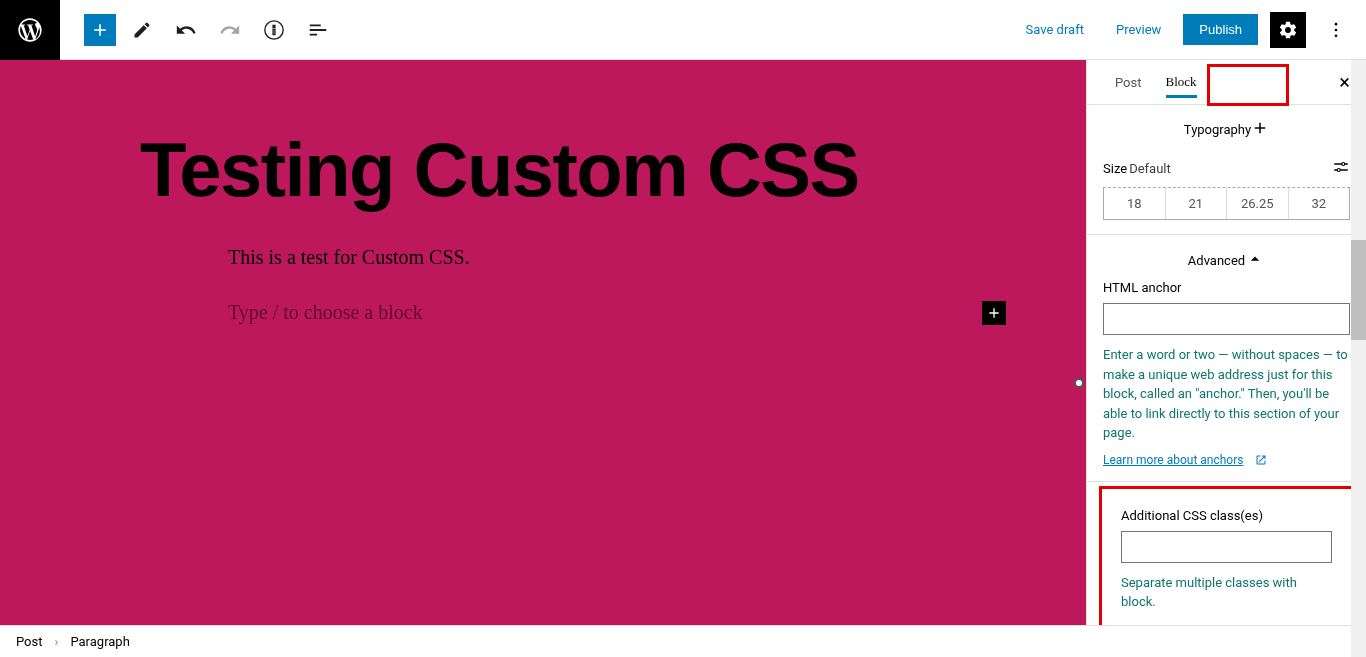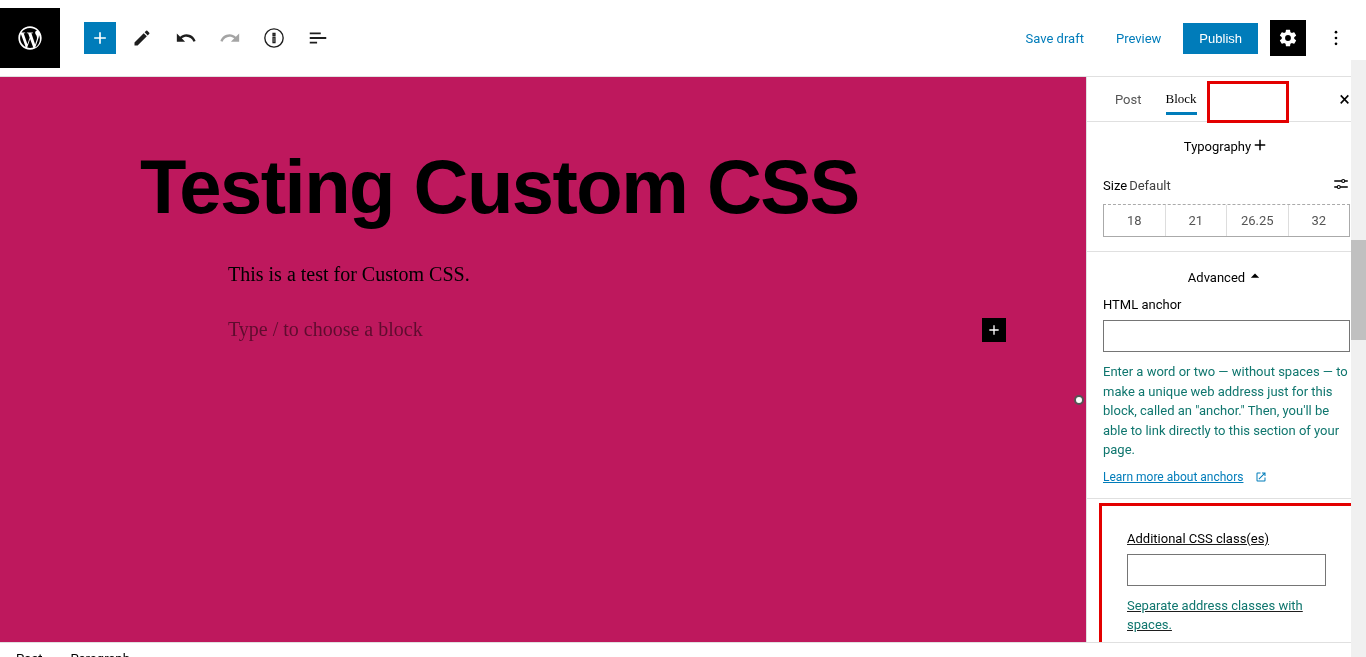--- a/index.html
+++ b/index.html
@@ -1,19 +1,19 @@
 <!DOCTYPE html>
 <html><head>
 <meta charset="utf-8">
 <style>
 * { box-sizing: border-box; margin: 0; padding: 0; }
 body { font-family: -apple-system, BlinkMacSystemFont, "Segoe UI", Roboto, sans-serif; font-size: 13px; color: #1e1e1e; background: #fff; width: 1366px; height: 657px; overflow: hidden; position: relative; }
 
 
-.toolbar { height: 77px; display: flex; align-items: center; background: #fff; border-bottom: 1px solid #e0e0e0; }
+.toolbar { height: 60px; display: flex; align-items: center; background: #fff; border-bottom: 1px solid #e0e0e0; }
 .wp-logo { width: 60px; height: 60px; background: #000; display: flex; align-items: center; justify-content: center; }
 .wp-logo svg { fill: #fff; }
 .toolbar-left { display: flex; align-items: center; gap: 8px; padding-left: 24px; }
 .add-btn { width: 32px; height: 32px; background: #007cba; display: flex; align-items: center; justify-content: center; cursor: pointer; }
 .tool-btn { width: 36px; height: 36px; display: flex; align-items: center; justify-content: center; cursor: pointer; }
 .tool-btn svg { fill: #1e1e1e; }
 .toolbar-right { margin-left: auto; display: flex; align-items: center; gap: 12px; padding-right: 12px; }
 .link-btn { color: #007cba; font-size: 13px; cursor: pointer; padding: 6px 10px; }
 .publish-btn { background: #007cba; color: #fff; padding: 8px 16px; font-size: 13px; cursor: pointer; border: none; }
 .settings-btn { width: 36px; height: 36px; background: #000; display: flex; align-items: center; justify-content: center; cursor: pointer; }
@@ -45,21 +45,21 @@
 .size-row .label { color: #000; }
 .size-row .value { color: #404040; margin-left: 2px; margin-right: auto; }
 .size-buttons { display: flex; border: 1px solid #aaa; margin-top: 8px; border-top-style: dashed; }
 .size-btn { flex: 1; text-align: center; padding: 8px 0; font-size: 13px; color: #555; border-right: 1px solid #ddd; cursor: pointer; }
 .size-btn:last-child { border-right: none; }
 
 .field-label { font-size: 13px; color: #000; margin-bottom: 8px; margin-top: 8px; }
 .text-input { width: 100%; border: 1px solid #757575; height: 32px; padding: 4px 8px; font-size: 13px; }
 .help-text { font-size: 13px; color: #0f766e; margin-top: 10px; line-height: 1.5; }
 .anchor-link { color: #007cba; text-decoration: underline; font-size: 12px; display: inline-flex; align-items: center; gap: 12px; margin-top: 10px; }
-.section-highlight { border: 3px solid #e30000; padding: 25px; margin: 4px 12px 10px 12px; text-decoration: underline; }
+.section-highlight { border: 3px solid #e30000; padding: 19px; margin: 4px 12px 10px 12px; }
 
 
 .breadcrumb { height: 32px; border-top: 1px solid #e0e0e0; display: flex; align-items: center; padding: 0 16px; font-size: 13px; color: #000; gap: 12px; background: #fff; }
 .breadcrumb .sep { color: #888; }
 
 
 .scroll-stub { position: absolute; right: 0; top: 60px; bottom: 0; width: 15px; background: #f0f0f0; }
 .scroll-thumb { position: absolute; right: 0; top: 180px; width: 15px; height: 100px; background: #c0c0c0; }
 </style>
 </head>
@@ -191,21 +191,21 @@
         <span>Learn more about anchors</span>
         <svg width="12" height="12" viewBox="0 0 24 24" fill="#007cba">
             <path d="M14 3v2h3.59L7 15.59 8.41 17 19 6.41V10h2V3h-7zM5 5h6V3H5a2 2 0 00-2 2v14a2 2 0 002 2h14a2 2 0 002-2v-6h-2v6H5V5z"></path>
           </svg>
       </a>
     </div>
 
     <div class="section-highlight">
       <div class="field-label" style="margin-top:0">Additional CSS class(es)</div>
       <input class="text-input" type="text" value="" style="">
-      <div class="help-text">Separate address classes with spaces.</div>
+      <div class="help-text">Separate multiple classes with block.</div>
     </div>
   </div>
 </div>
 
 <div class="breadcrumb">
   <span>Post</span>
   <span class="sep">›</span>
   <span>Paragraph</span>
 </div>
 

